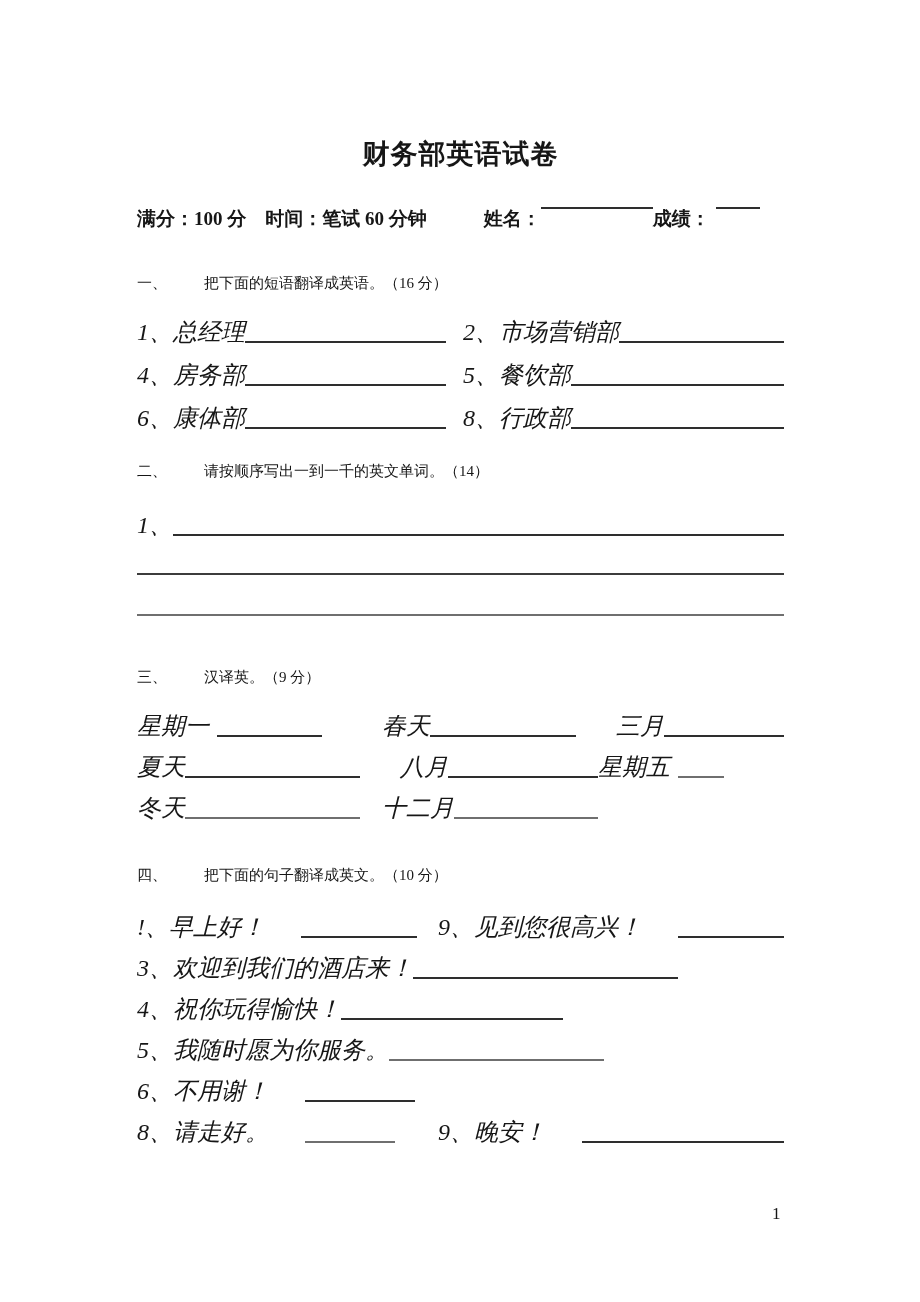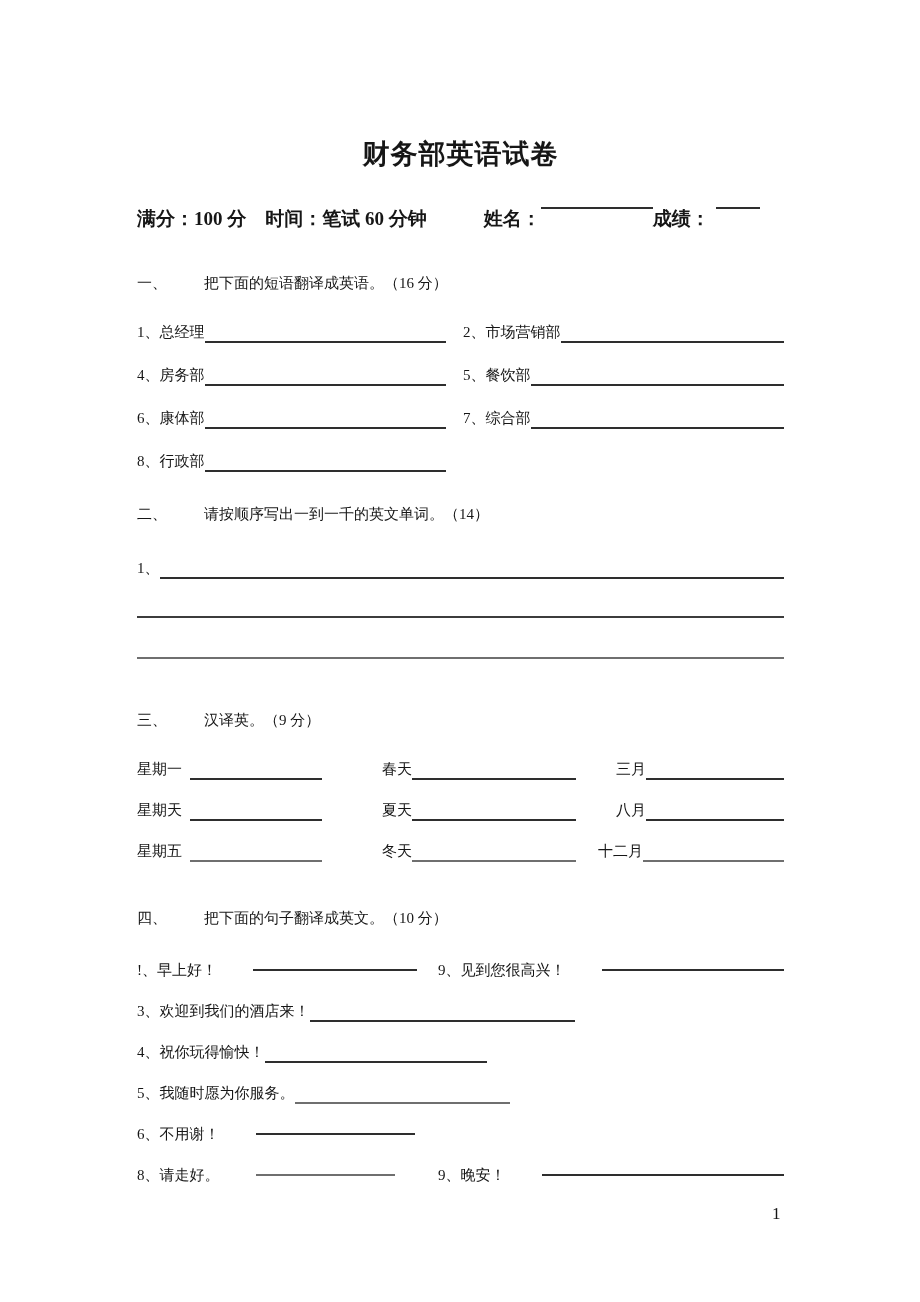--- a/index.html
+++ b/index.html
@@ -33,21 +33,21 @@
   .name-blank{width:112px;}
   .score-blank{width:44px;margin-left:6px;}
 
   .sec-heading{font-size:15px;line-height:24px;white-space:nowrap;}
   .sec-num{display:inline-block;width:67px;}
   .sh1{margin-top:40px;}
   .sh2{margin-top:30px;}
   .sh3{margin-top:49px;}
   .sh4{margin-top:44px;}
 
-  .row{display:flex;align-items:flex-end;height:22px;font-size:15px;line-height:22px;white-space:nowrap;}
+  .row{display:flex;align-items:flex-end;height:22px;font-size:24px;line-height:22px;white-space:nowrap;font-style:italic;}
   .q{flex:0 0 auto;}
 
   .grid2{
     display:grid;grid-template-columns:309px 321px;
     column-gap:17px;row-gap:21px;
     margin-top:26px;
   }
   .grid2 .row{height:22px;}
 
   .sec2-first{margin-top:31px;}
@@ -58,21 +58,21 @@
   .grid3{
     display:grid;grid-template-columns:245px 216px 186px;
     row-gap:19px;margin-top:26px;
   }
   .grid3 .row{height:22px;}
   .pr60{padding-right:60px;gap:8px;}
   .pr22{padding-right:22px;}
   .ind18{padding-left:18px;}
 
   .sec4{display:flex;flex-direction:column;gap:19px;margin-top:29px;}
-  .cell{display:flex;align-items:center;gap:36px;}
+  .cell{display:flex;align-items:flex-end;gap:36px;}
   .c1a{width:280px;}
   .c2a{flex:1;margin-left:21px;}
   .c1e{width:278px;}
   .c2e{flex:1;margin-left:45px;}
   .c1f{width:258px;}
   .c2f{flex:1;margin-left:43px;}
   .b265{width:265px;}
   .b222{width:222px;}
   .b215{width:215px;}
 
@@ -116,24 +116,20 @@
       </div>
       <div class="row">
         <span class="q">5、餐饮部</span>
           <span class="blank grow"></span>
       </div>
       <div class="row">
         <span class="q">6、康体部</span>
           <span class="blank grow"></span>
       </div>
       <div class="row">
-        <span class="q">7、综合部</span>
-          <span class="blank grow"></span>
-      </div>
-      <div class="row">
         <span class="q">8、行政部</span>
           <span class="blank grow"></span>
       </div>
     </div>
 
     <div class="sec-heading sh2">
       <span class="sec-num">二、</span><span>请按顺序写出一到一千的英文单词。（14）</span>
     </div>
     <div class="row sec2-first">
       <span class="q">1、</span>
@@ -151,24 +147,20 @@
           <span class="blank grow"></span>
       </div>
       <div class="row pr22">
         <span class="q">春天</span>
           <span class="blank grow"></span>
       </div>
       <div class="row ind18">
         <span class="q">三月</span>
           <span class="blank grow"></span>
       </div>
-      <div class="row pr60">
-        <span class="q">星期天</span>
-          <span class="blank grow"></span>
-      </div>
       <div class="row pr22">
         <span class="q">夏天</span>
           <span class="blank grow"></span>
       </div>
       <div class="row ind18">
         <span class="q">八月</span>
           <span class="blank grow"></span>
       </div>
       <div class="row pr60">
         <span class="q">星期五</span>

